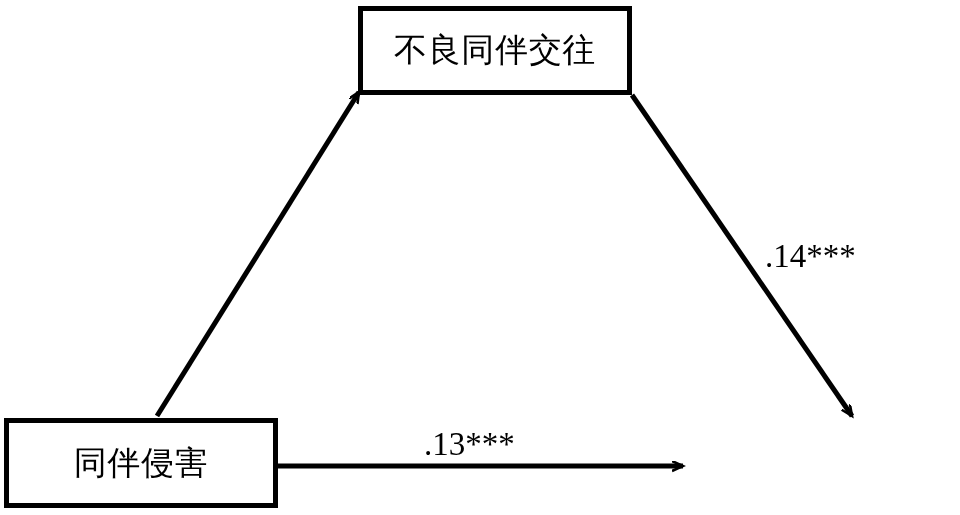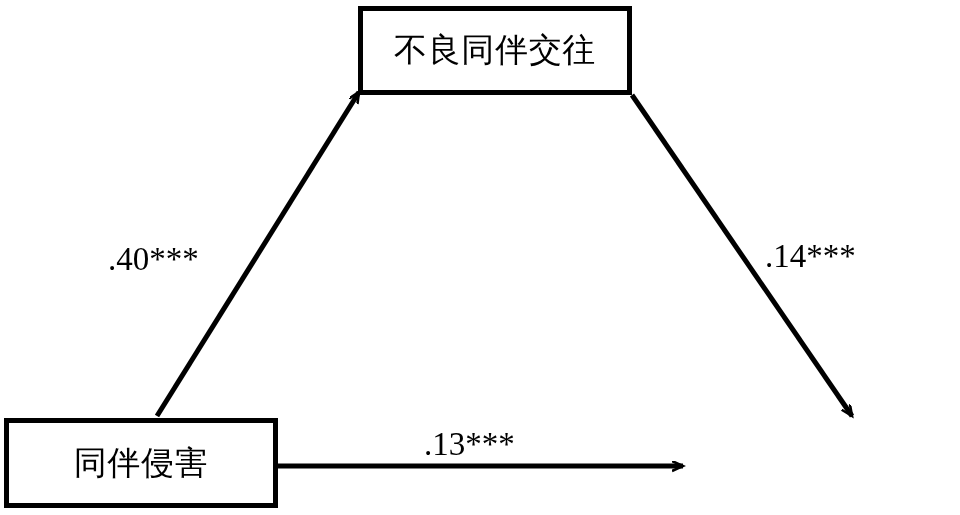--- a/index.html
+++ b/index.html
@@ -72,19 +72,18 @@
 
   <div class="node-box" style="left:358px; top:6px; width:274px; height:89px; border:5px solid #000000;">
     <span class="node-label" style="font-size:33px;">不良同伴交往</span>
   </div>
 
   <div class="node-box" style="left:4px; top:418px; width:274px; height:90px; border:5px solid #000000;">
     <span class="node-label" style="font-size:33px;">同伴侵害</span>
   </div>
 
 
-  <div class="path-label" style="left:108px; top:243px; font-size:33px;">.40***</div>
 
   <div class="path-label" style="left:765px; top:240px; font-size:33px;text-align:right;">.14***</div>
 
   <div class="path-label" style="left:424px; top:428px; font-size:33px;">.13***</div>
 
 </div>
 
 </body></html>

